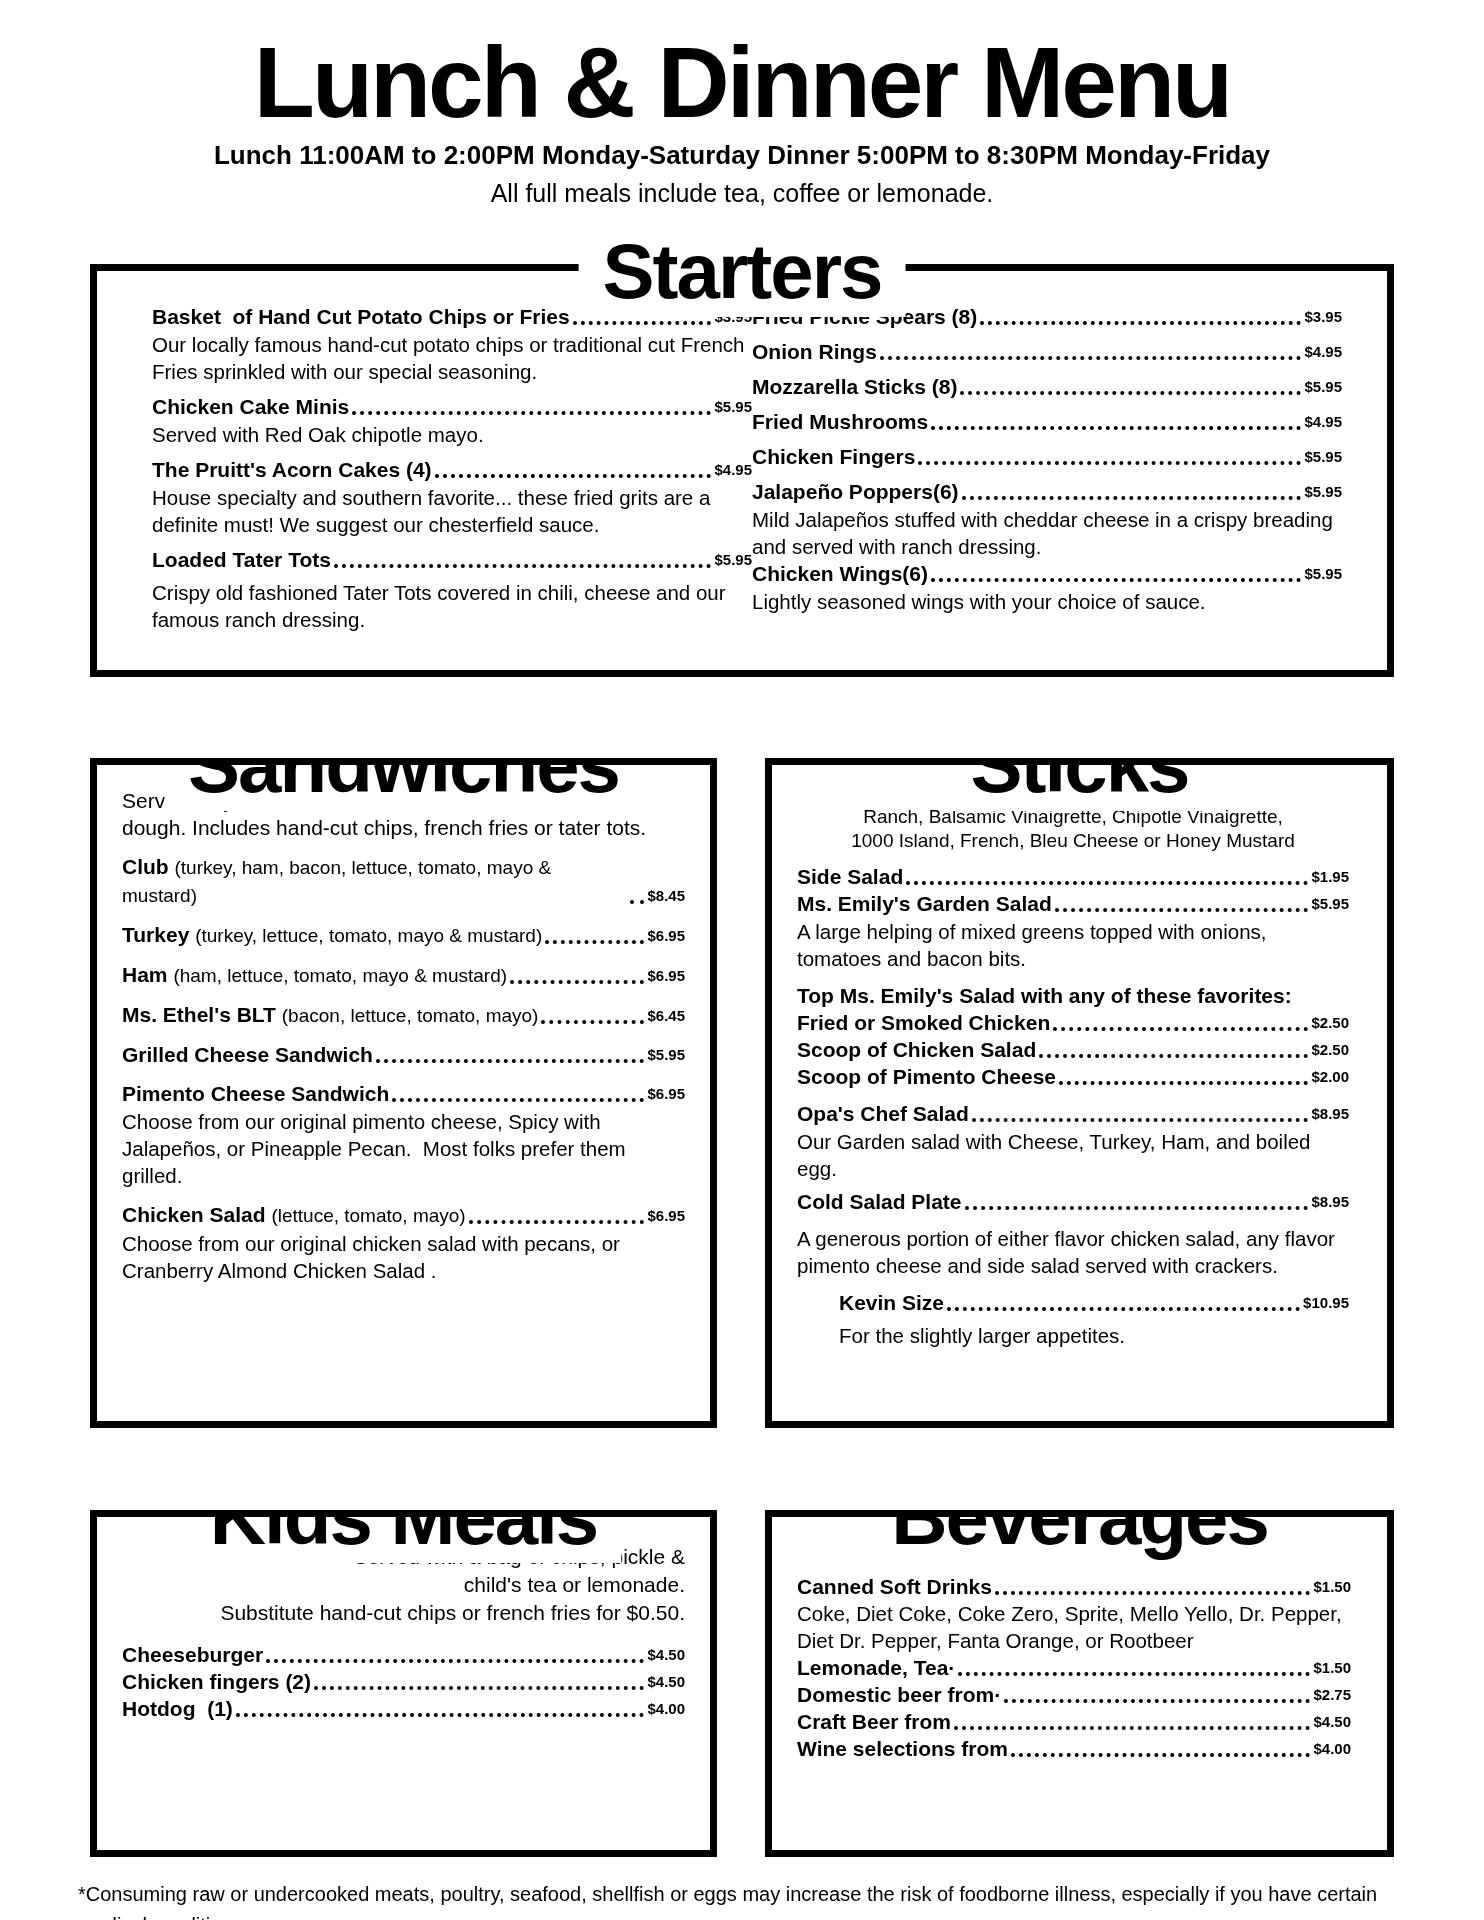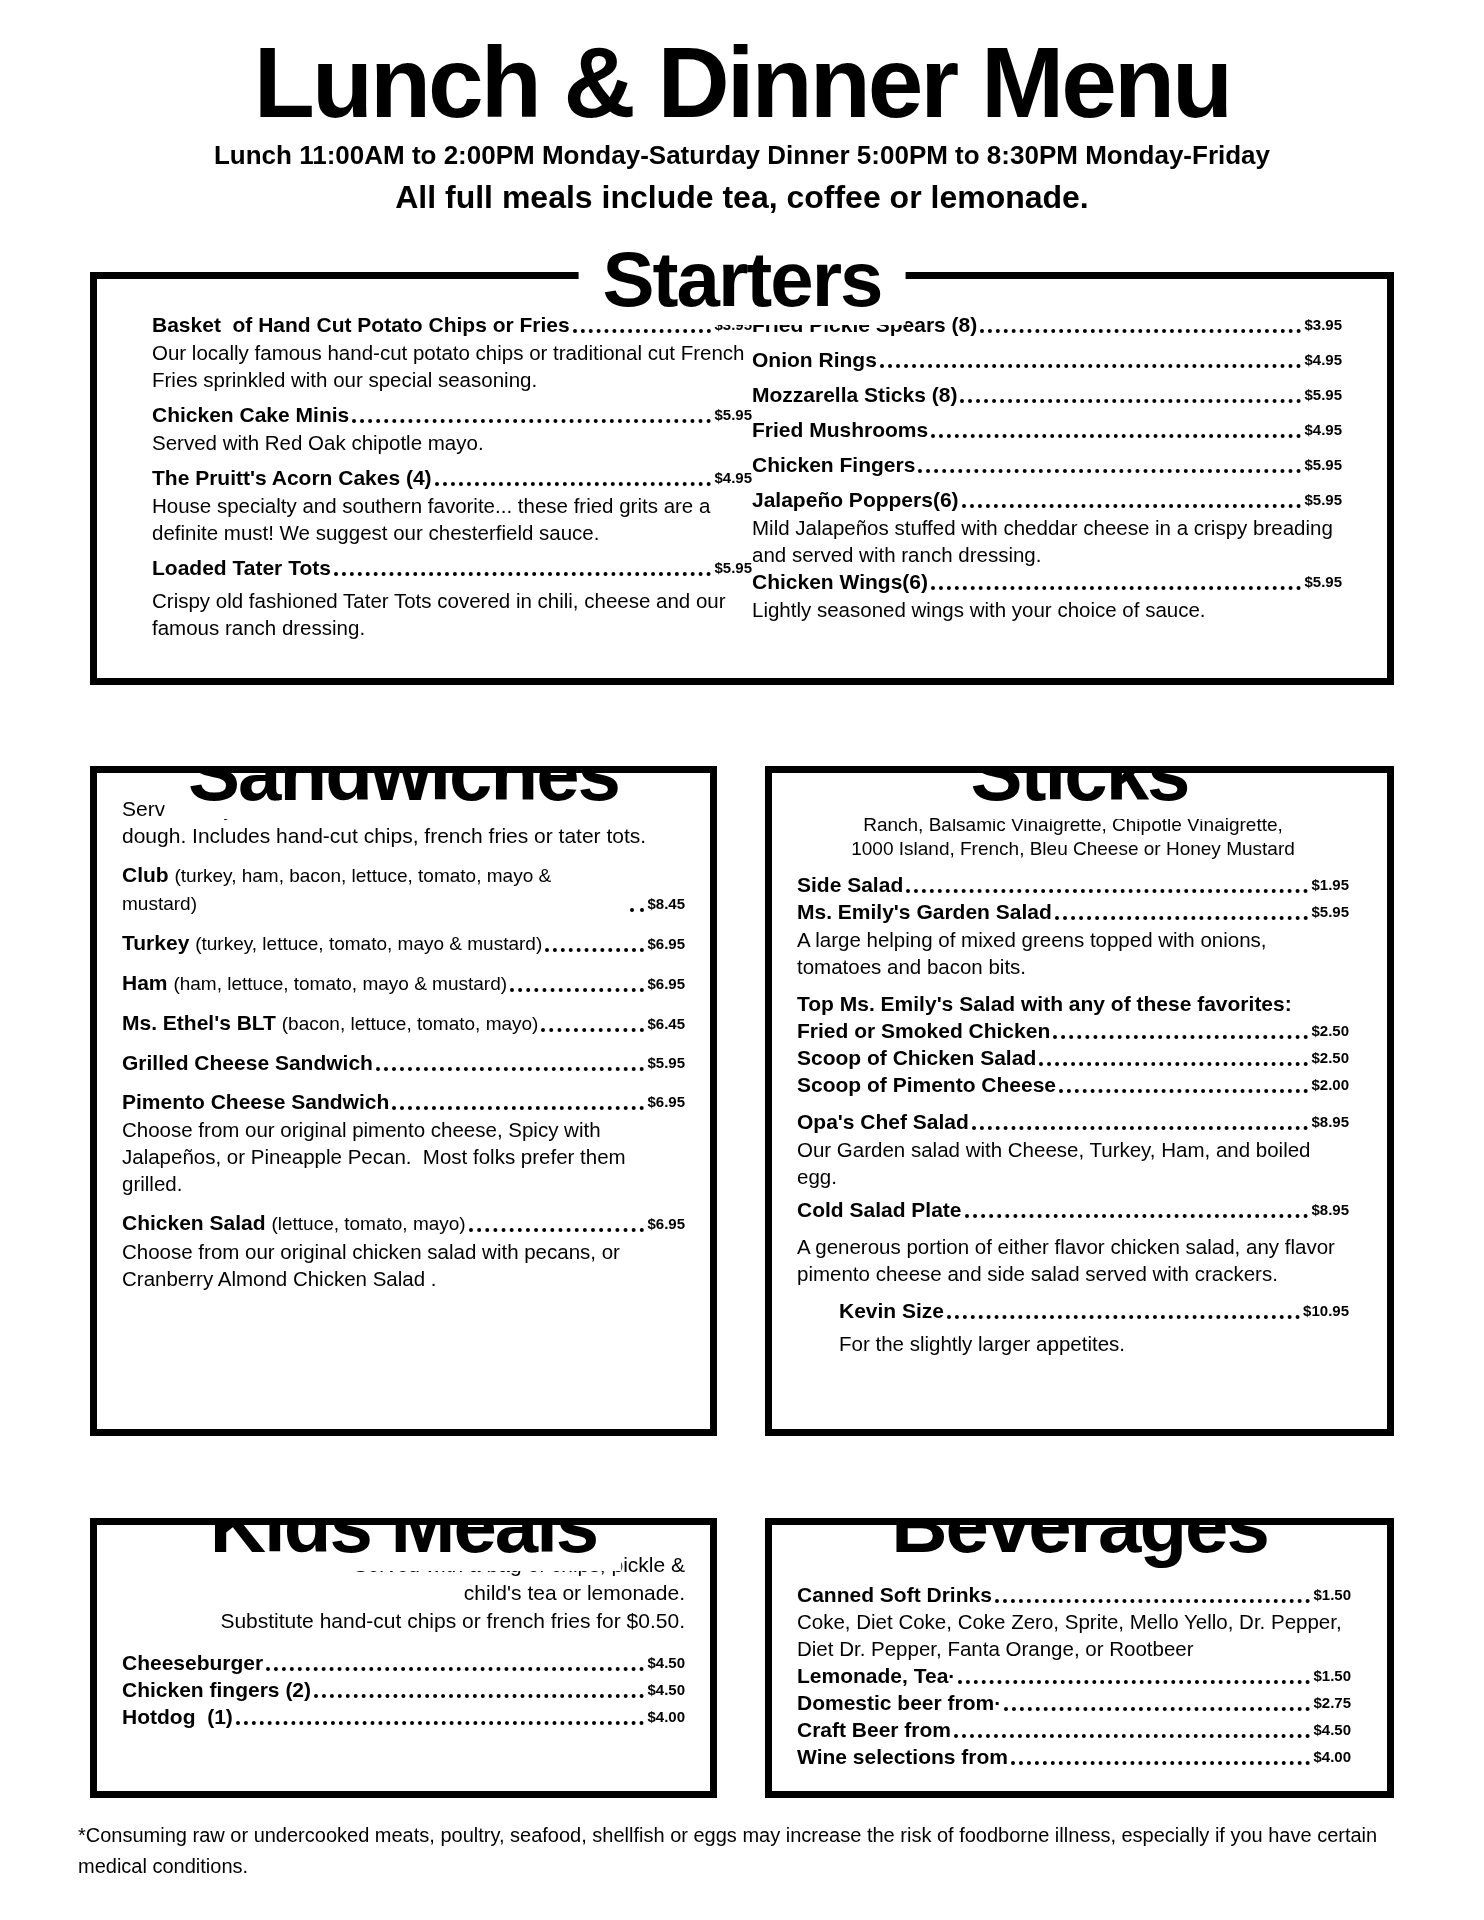--- a/index.html
+++ b/index.html
@@ -6,37 +6,37 @@
   html,body { margin:0; padding:0; }
   body {
     width:1484px; height:1920px; background:#ffffff; color:#000;
     font-family:"Liberation Sans","DejaVu Sans",sans-serif;
     overflow:hidden;
   }
   .page { padding:26px 90px 0; }
 
   .h1 { text-align:center; font-size:100px; font-weight:bold; letter-spacing:-3px; line-height:1.12; margin:0; }
   .sub1 { text-align:center; font-weight:bold; font-size:26px; margin-top:2px; }
-  .sub2 { text-align:center; font-weight:bold; font-size:32px; margin-top:8px; }
+  .sub2 { text-align:center; font-weight:normal; font-size:25px; margin-top:8px; }
 
   .box { border:7px solid #000; position:relative; background:#fff; }
   .btitle {
     position:absolute; top:-46px; left:50%; transform:translateX(-50%);
     background:#fff; padding:0 24px; font-size:78px; font-weight:bold;
     line-height:92px; white-space:nowrap; letter-spacing:-2px;
   }
 
   .row1 { margin-top:56px; height:413px;padding-left:30px; }
   .sgrid { display:grid; grid-template-columns:600px 590px; padding:32px 18px 20px 25px; }
 
   .cols { display:grid; column-gap:48px; margin-top:81px; }
   .row2 { grid-template-columns:627px 629px; }
   .row2 .box { height:670px; overflow:hidden; }
   .row3 { grid-template-columns:627px 629px; margin-top:82px; }
-  .row3 .box { height:280px; overflow:hidden; }
+  .row3 .box { height:347px; overflow:hidden; }
 
   .pad { padding:22px 25px 18px 25px; }
   .pad-salad { padding:16px 38px 14px 25px; }
   .pad-bev { padding:56px 36px 14px 25px; }
 
   .mi-row { display:flex; align-items:flex-end; }
   .nm { font-weight:bold; font-size:21px; line-height:27px; white-space:pre-wrap; }
   .note { font-weight:normal; font-size:19px; }
   .dots { flex:1 1 14px; border-bottom:4px dotted #000; margin:0 3px 5px 3px; min-width:14px; }
   .pr { font-weight:bold; font-size:15px; line-height:27px; white-space:nowrap; }

